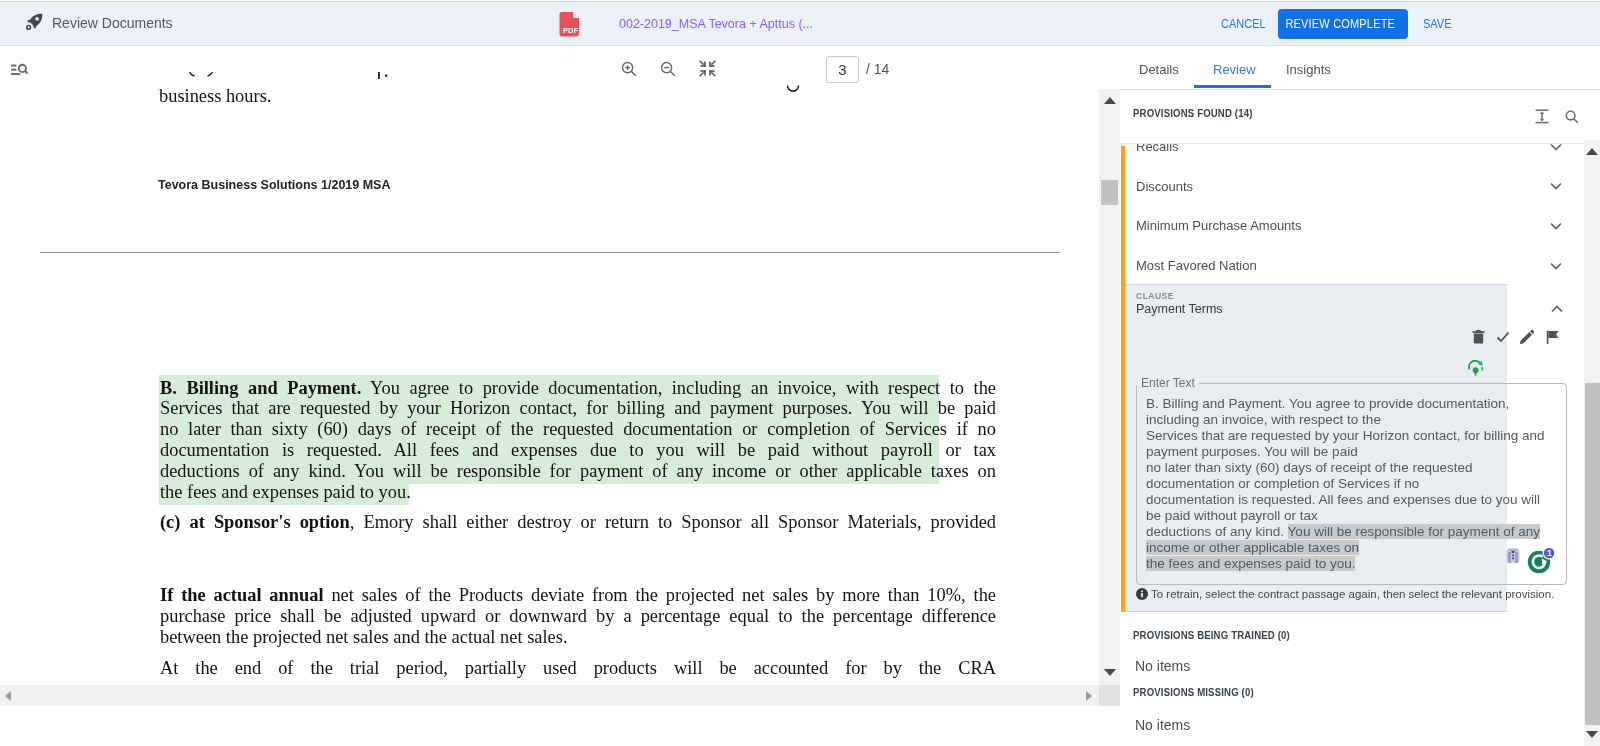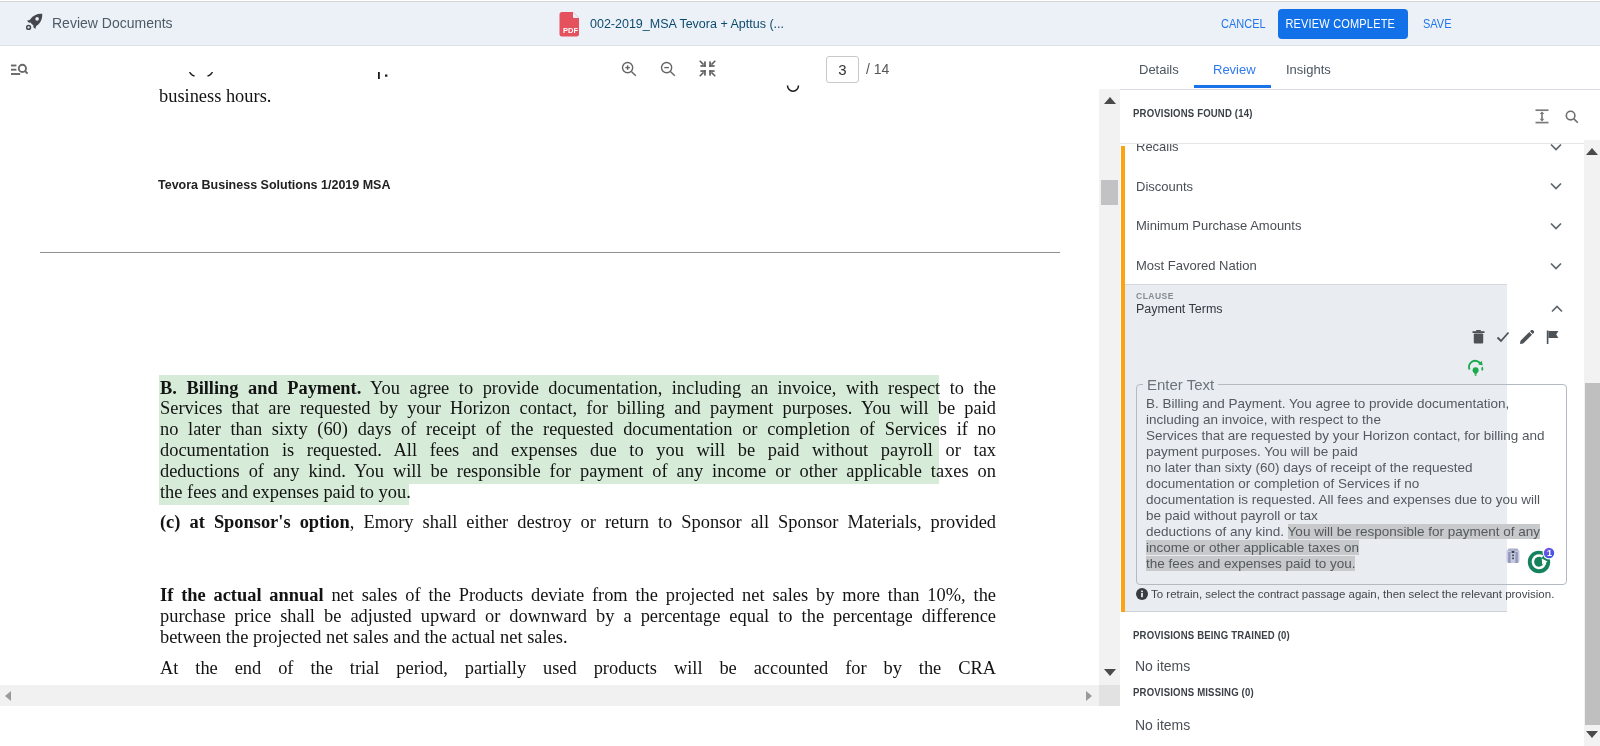--- a/index.html
+++ b/index.html
@@ -5,21 +5,21 @@
   * { margin:0; padding:0; box-sizing:border-box; }
   html,body { width:1600px; height:746px; overflow:hidden; background:#fff;
     font-family:"Liberation Sans", sans-serif; }
   .abs { position:absolute; }
   #stage { position:relative; width:1600px; height:746px; }
   
   #topbar { left:0; top:0; width:1600px; height:46px; background:#ecf1f7;
     border-bottom:1px solid #dde2e8; }
   #topstrip { left:0; top:0; width:1600px; height:2px; background:#fff; border-bottom:1px solid #d5d5d5; }
   #tb-title { left:52px; top:15px; font-size:14px; color:#4e5a66; }
-  #doc-title { left:590px; top:17px; font-size:12.5px; color:#0c4a6e; }
+  #doc-title { left:619px; top:17px; font-size:12.5px; color:#8b5cf6; }
   .toplink { top:17px; font-size:12.5px; color:#2276ee; transform:scaleX(.88); transform-origin:0 0; }
   #btn-rc { left:1278px; top:9px; width:130px; height:30px; background:#1270e8;
     border-radius:4px; color:#fff; font-size:12.5px; letter-spacing:.2px;
     line-height:30px; }
   
   #toolrow { left:0; top:46px; width:1600px; height:26px; background:#fff; }
   #pagebox { left:826px; top:56px; width:33px; height:27px; background:#fff;
     border:1px solid #c9c9c9; border-radius:3px; text-align:center;
     font-size:15px; color:#333; line-height:25px; z-index:6;}
   #pagetotal { left:866px; top:61px; font-size:14px; color:#555; z-index:6;}
@@ -48,21 +48,21 @@
   .sechead { font-size:11px; font-weight:bold; color:#3b4147; letter-spacing:.2px;
     transform:scaleX(.87); transform-origin:0 0; }
   #headline { left:1120px; top:143px; width:480px; height:1px; background:#e4e7ea; }
   #orangebar { left:1121px; top:146px; width:4px; height:466px; background:#fda313; }
   .prow { left:1136px; font-size:13px; color:#4a4f55; }
   .chev { position:absolute; width:16px; height:16px; }
   #clause { left:1125px; top:284px; width:382px; height:328px; background:#e9edf2;
     border-top:1px solid #d4d8dc; border-bottom:1px solid #cdd2d7; }
   #enter-fs { position:absolute; left:11px; top:91px; width:431px; height:209px;
     border:1px solid #b3bac1; border-radius:4px; }
-  #enter-fs legend { margin-left:6px; padding:0 4px; font-size:15px; color:#6b737b; }
+  #enter-fs legend { margin-left:0; padding:0 4px; font-size:12px; color:#6b737b; }
   .taline { position:absolute; left:21px; font-size:13.5px; line-height:16px;
     color:#53595f; white-space:nowrap; }
   .sel { background:#c7c9ca; }
   #retrain-note { position:absolute; left:11px; top:303px; font-size:11.5px; color:#42474d; white-space:nowrap; }
   
   #pvsb { left:1584px; top:140px; width:16px; height:606px; background:#f2f2f2; }
   #pvsb-thumb { left:1585px; top:383px; width:15px; height:342px; background:#bfbfbf; }
 </style>
 </head>
 <body>

